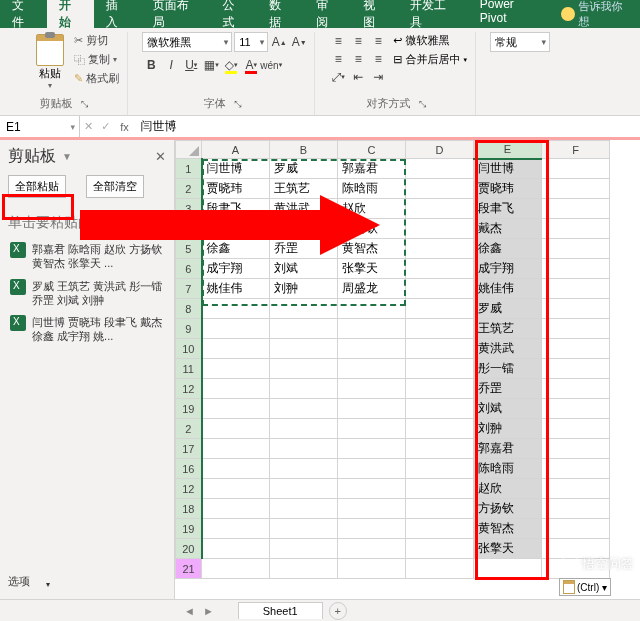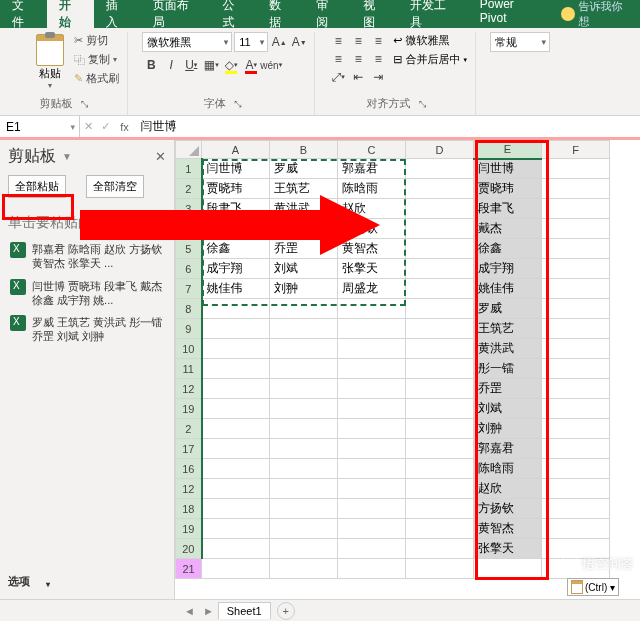--- a/index.html
+++ b/index.html
@@ -47,39 +47,39 @@
   .clip-title { font-size:16px; color:#333; display:flex; align-items:center; gap:6px;}
   .clip-title .pin{color:#888; font-size:10px;}
   .clip-title .close{margin-left:auto; color:#666; font-size:13px; cursor:pointer;}
   .clip-btns { display:flex; gap:20px; margin:8px 0 16px 0;}
   .clip-btn { border:1px solid #bbb; background:#fdfdfd; padding:3px 6px; font-size:11px; cursor:pointer;}
   .clip-hint { color:#777; font-size:14px; margin-bottom:6px;}
   .clip-item { display:flex; gap:6px; padding:4px 2px; cursor:pointer;}
   .ci-icon { width:16px; height:16px; background:#217346; border-radius:2px; flex-shrink:0; position:relative;}
   .ci-icon::after{content:"X"; color:#fff; font-size:10px; position:absolute; left:3px; top:1px;}
   .ci-text { font-size:11px; color:#333; line-height:1.3;}
-  .options { margin-top:auto; display:flex; align-items:flex-end; gap:16px; padding:4px 0; color:#333; cursor:pointer;font-weight:bold;}
+  .options { margin-top:auto; display:flex; align-items:flex-end; gap:16px; padding:4px 0; color:#333; cursor:pointer;}
   
   .grid-wrap { flex:1; overflow:auto; position:relative; background:#fff;}
   table.sheet { border-collapse:collapse; table-layout:fixed;}
   .colhead th, .corner { background:#f3f2f1; border:1px solid #d4d4d4; font-weight:normal; color:#444; height:18px; font-size:11px; text-align:center;}
   .corner{width:26px; position:relative;}
   .corner::after{content:""; position:absolute; right:2px; bottom:2px; border:5px solid transparent; border-right-color:#b0b0b0; border-bottom-color:#b0b0b0;}
   .rowhead { background:#f0abfc; border:1px solid #d4d4d4; text-align:center; color:#444; font-size:11px; width:26px;}
   td.cell { border:1px solid #d4d4d4; height:20px; padding:0 4px; font-size:12px; color:#000; white-space:nowrap; overflow:hidden;}
   .col-w { width:68px;}
   .selE { background:#d8d8d8;}
   th.selcol { background:#d3e5d3; border-bottom:2px solid #217346;}
   td.rowhead.selrow { background:#d3e5d3; border-right:2px solid #217346;}
   .arrow-svg { position:absolute; pointer-events:none;}
   .paste-tag { position:absolute; background:#fff; border:1px solid #aaa; font-size:10px; padding:1px 3px; display:flex; align-items:center; gap:2px; cursor:pointer;}
   .paste-tag .pi{width:12px;height:14px;background:linear-gradient(#d4a95a 0 3px,#fff 3px);border:1px solid #c0a050;}
   
   .sheettabs { height:22px; border-top:1px solid #d4d4d4; background:#f3f2f1; display:flex; align-items:center; padding-left:180px; font-size:11px;}
-  .stab { background:#fff; border:1px solid #ccc; border-bottom:none; padding:2px 8px; cursor:pointer;}
+  .stab { background:#fff; border:1px solid #ccc; border-bottom:none; padding:2px 24px; cursor:pointer;margin-left:20px;}
   .stab-add { width:18px; height:18px; border:1px solid #ccc; border-radius:50%; margin-left:6px; text-align:center; line-height:16px; cursor:pointer; color:#666;}
   .stnav{color:#888; padding:0 4px; cursor:pointer;}
   .watermark { position:absolute; right:6px; bottom:26px; color:#fff; opacity:0.55; font-size:13px; display:flex; align-items:center; gap:4px; text-shadow:0 0 3px #888;}
   .watermark .logo{width:16px;height:16px;border:2px solid #fff; border-radius:3px; opacity:0.7;}
   
   .highlight-box { border:3px solid #ff0000; position:absolute; pointer-events:none;}
   .sel-outline { position:absolute; border:2px solid #217346; pointer-events:none;}
 </style>
 </head>
 <body>
@@ -211,25 +211,25 @@
       <div class="clip-btn">全部粘贴</div>
       <div class="clip-btn">全部清空</div>
     </div>
     <div class="clip-hint">单击要粘贴的项目:</div>
     <div class="clip-item">
       <div class="ci-icon"></div>
       <div class="ci-text">郭嘉君 陈晗雨 赵欣 方扬钦 黄智杰 张擎天 ...</div>
     </div>
     <div class="clip-item">
       <div class="ci-icon"></div>
-      <div class="ci-text">闫世博 贾晓玮 段聿飞 戴杰 徐鑫 成宇翔 姚...</div>
+      <div class="ci-text">罗威 王筑艺 黄洪武 彤一镭 乔罡 刘斌 刘翀</div>
     </div>
     <div class="clip-item">
       <div class="ci-icon"></div>
-      <div class="ci-text">罗威 王筑艺 黄洪武 彤一镭 乔罡 刘斌 刘翀</div>
+      <div class="ci-text">闫世博 贾晓玮 段聿飞 戴杰 徐鑫 成宇翔 姚...</div>
     </div>
     <div class="options">
       <span>选项</span>
         <span style="font-size:8px">▾</span>
     </div>
 
     <div class="highlight-box" style="left:2px; top:54px; width:72px; height:26px;"></div>
   </div>
 
   <div class="grid-wrap">
@@ -433,21 +433,21 @@
             <td class="cell col-w"></td>
             <td class="cell col-w"></td>
           </tr>
         </tbody>
       </table>
 
     <div class="highlight-box" style="left:300px; top:0px; width:74px; height:440px;"></div>
 
     <div class="sel-outline" style="left:27px; top:19px; width:204px; height:147px; border-style:dashed; border-color:#217346;"></div>
 
-    <div class="paste-tag" style="left:392px; top:438px;">
+    <div class="paste-tag" style="left:384px; top:438px;">
       <span class="pi"></span>
       <span>(Ctrl) ▾</span>
     </div>
   </div>
 
   <svg class="arrow-svg" style="left:80px; top:50px; width:310px; height:80px;">
     <defs></defs>
     <polygon points="0,20 240,20 240,5 300,35 240,65 240,50 0,50" fill="#ff0000"></polygon>
   </svg>
 

